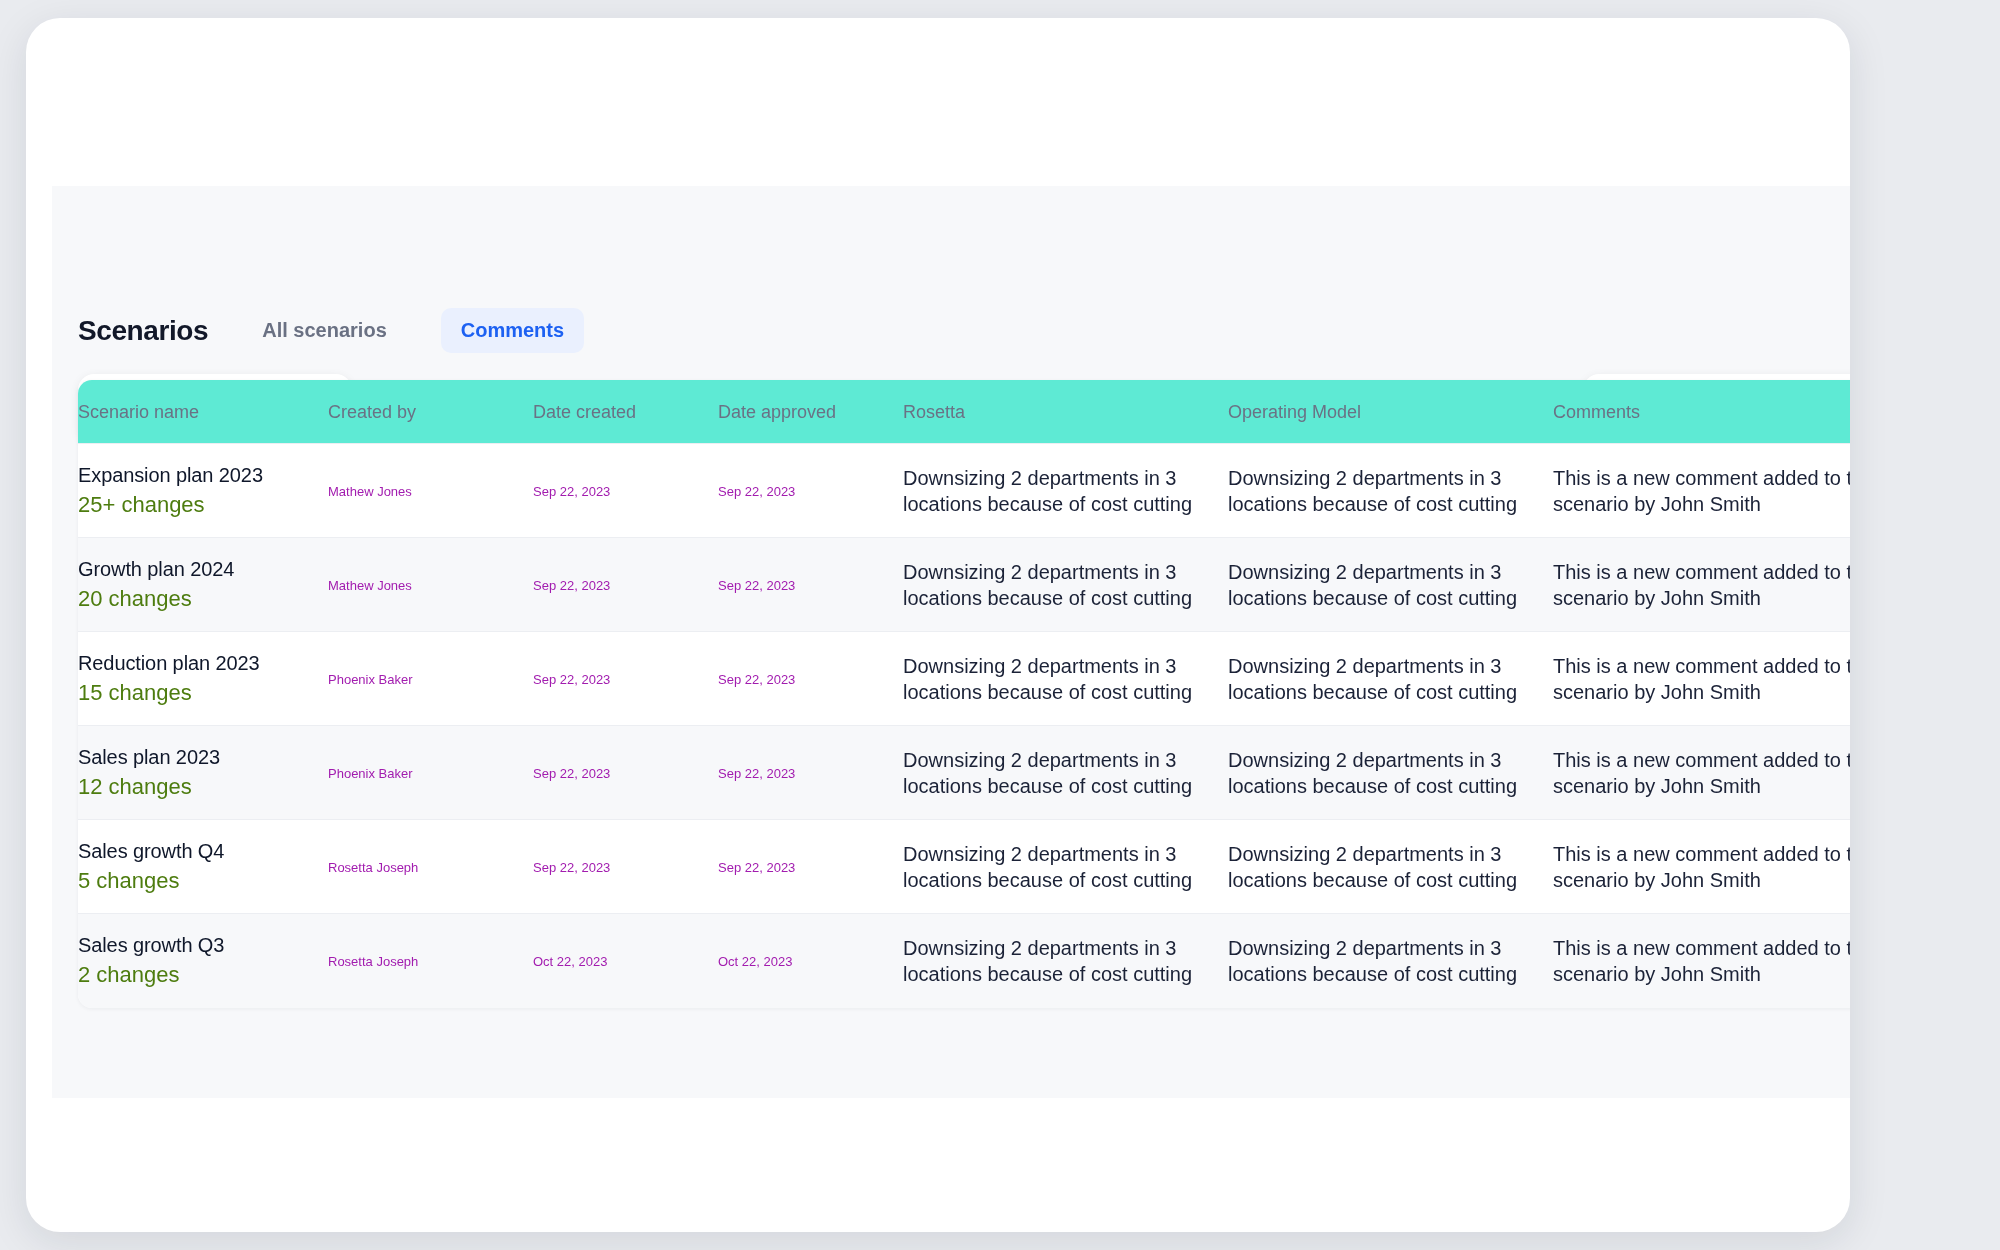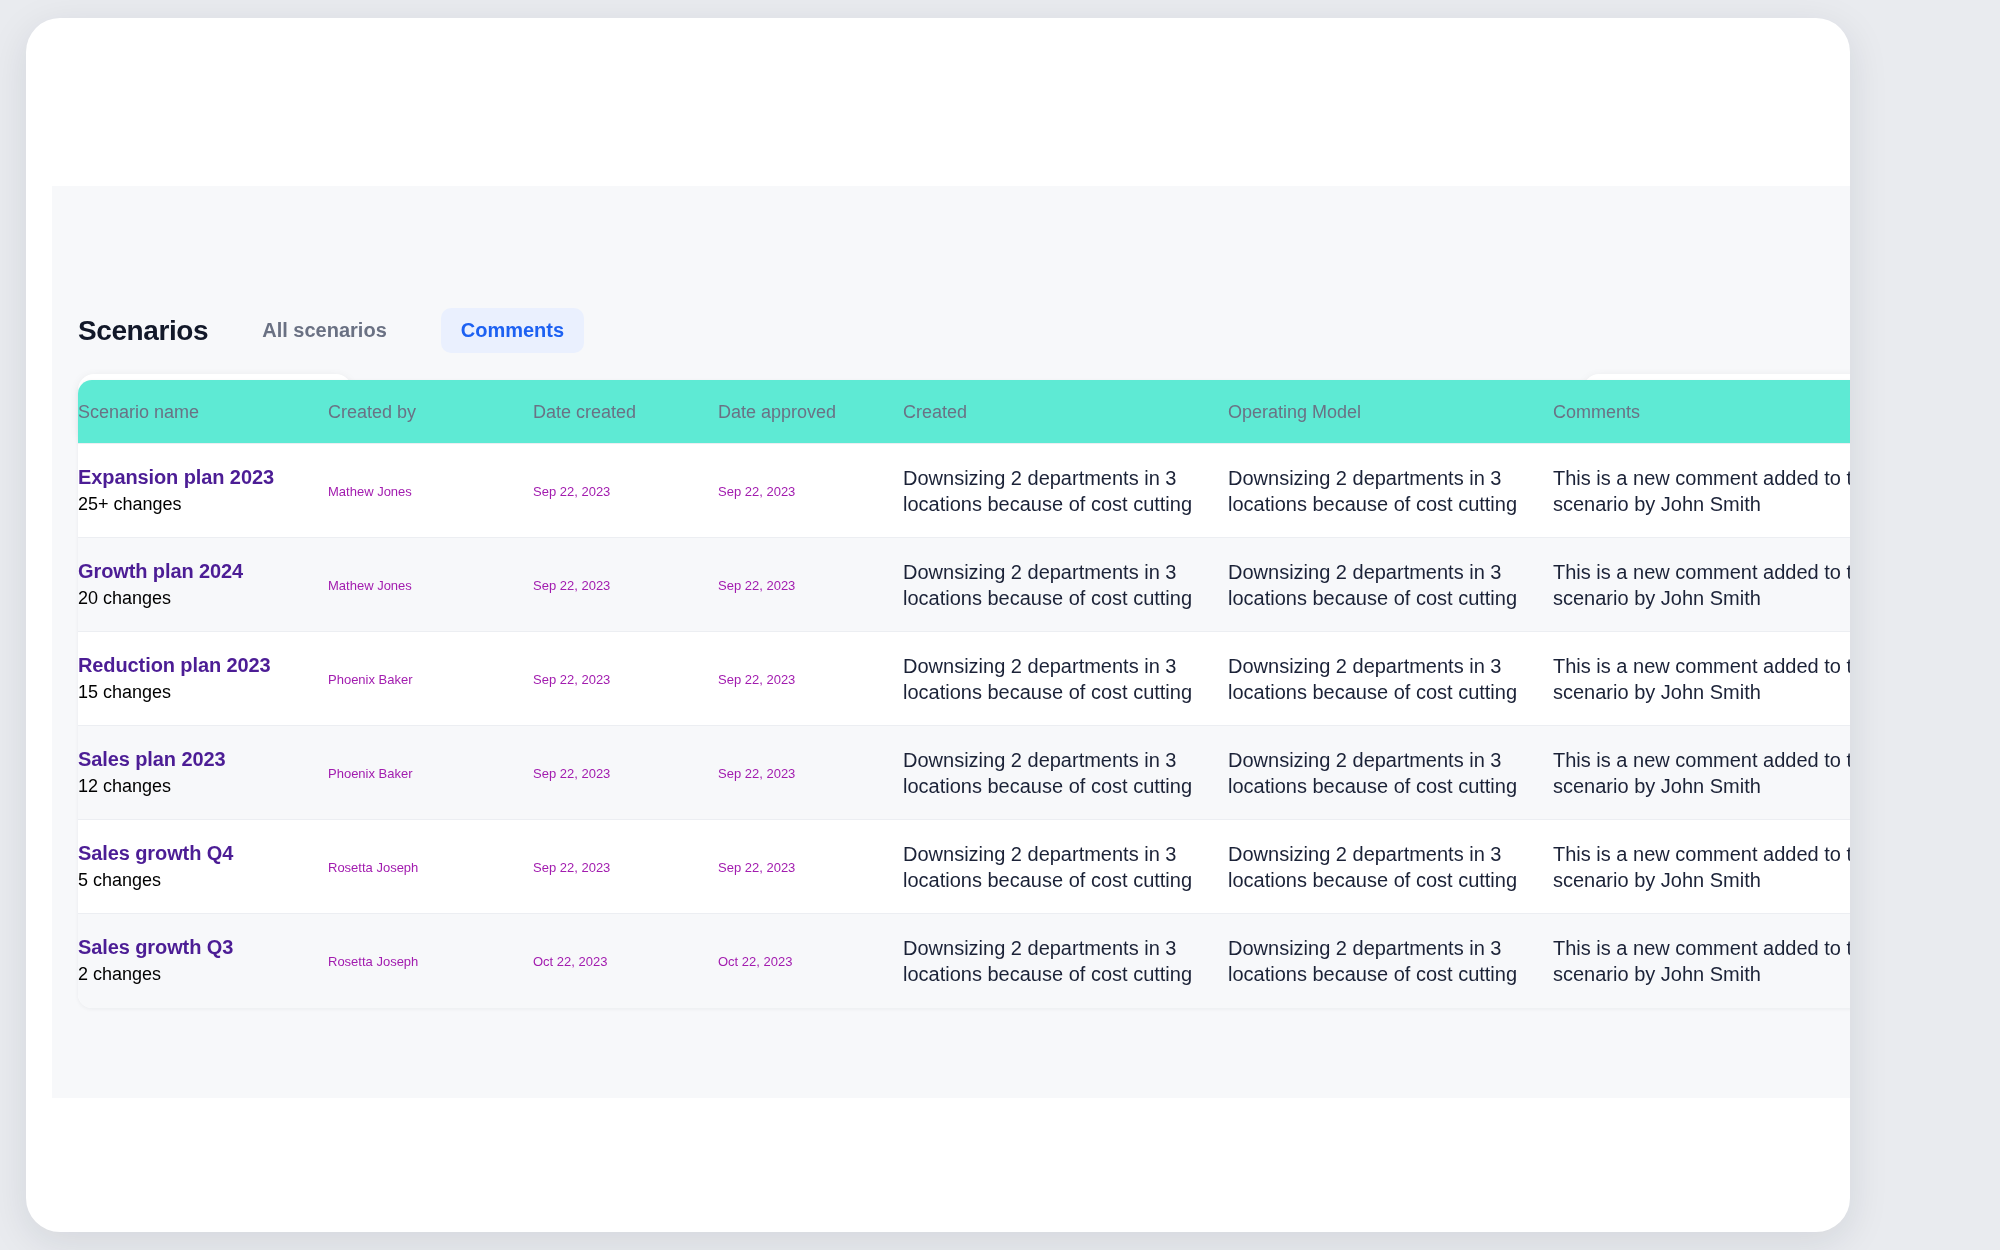--- a/index.html
+++ b/index.html
@@ -214,30 +214,30 @@
 
   tbody tr:nth-child(even) { background: #f7f8fa; }
   tbody tr:nth-child(odd)  { background: #ffffff; }
   tbody tr:last-child td   { border-bottom: none; }
 
   .cell-pad { padding-right: 18px; }
 
   .scenario-name {
     display: block;
     font-size: 20px;
-    font-weight: 700;
-    color: #4c1d95;
+    font-weight: 400;
+    color: #0f172a;
     letter-spacing: -0.1px;
     cursor: pointer;
     margin-bottom: 5px;
   }
   .scenario-changes {
     display: block;
-    font-size: 18px;
-    color: #000000;
+    font-size: 22px;
+    color: #4d7c0f;
   }
 
   .plain {
     font-size: 13px;
     color: #a21caf;
     font-weight: 400;
     white-space: nowrap;
   }
 
   .wrap2 {
@@ -371,21 +371,21 @@
   </div>
 
   <div class="table-card">
     <table class="scenarios">
       <thead>
         <tr>
           <th class="c-name pad-left-first">Scenario name</th>
           <th class="c-by">Created by</th>
           <th class="c-dc">Date created</th>
           <th class="c-da">Date approved</th>
-          <th class="c-strat">Created</th>
+          <th class="c-strat">Rosetta</th>
           <th class="c-opmod">Operating Model</th>
           <th class="c-comm">Comments</th>
           <th class="c-act"></th>
         </tr>
       </thead>
       <tbody id="table-body">
           <tr>
             <td class="c-name pad-left-first">
               <a class="scenario-name">Expansion plan 2023</a>
               <span class="scenario-changes">25+ changes</span>

